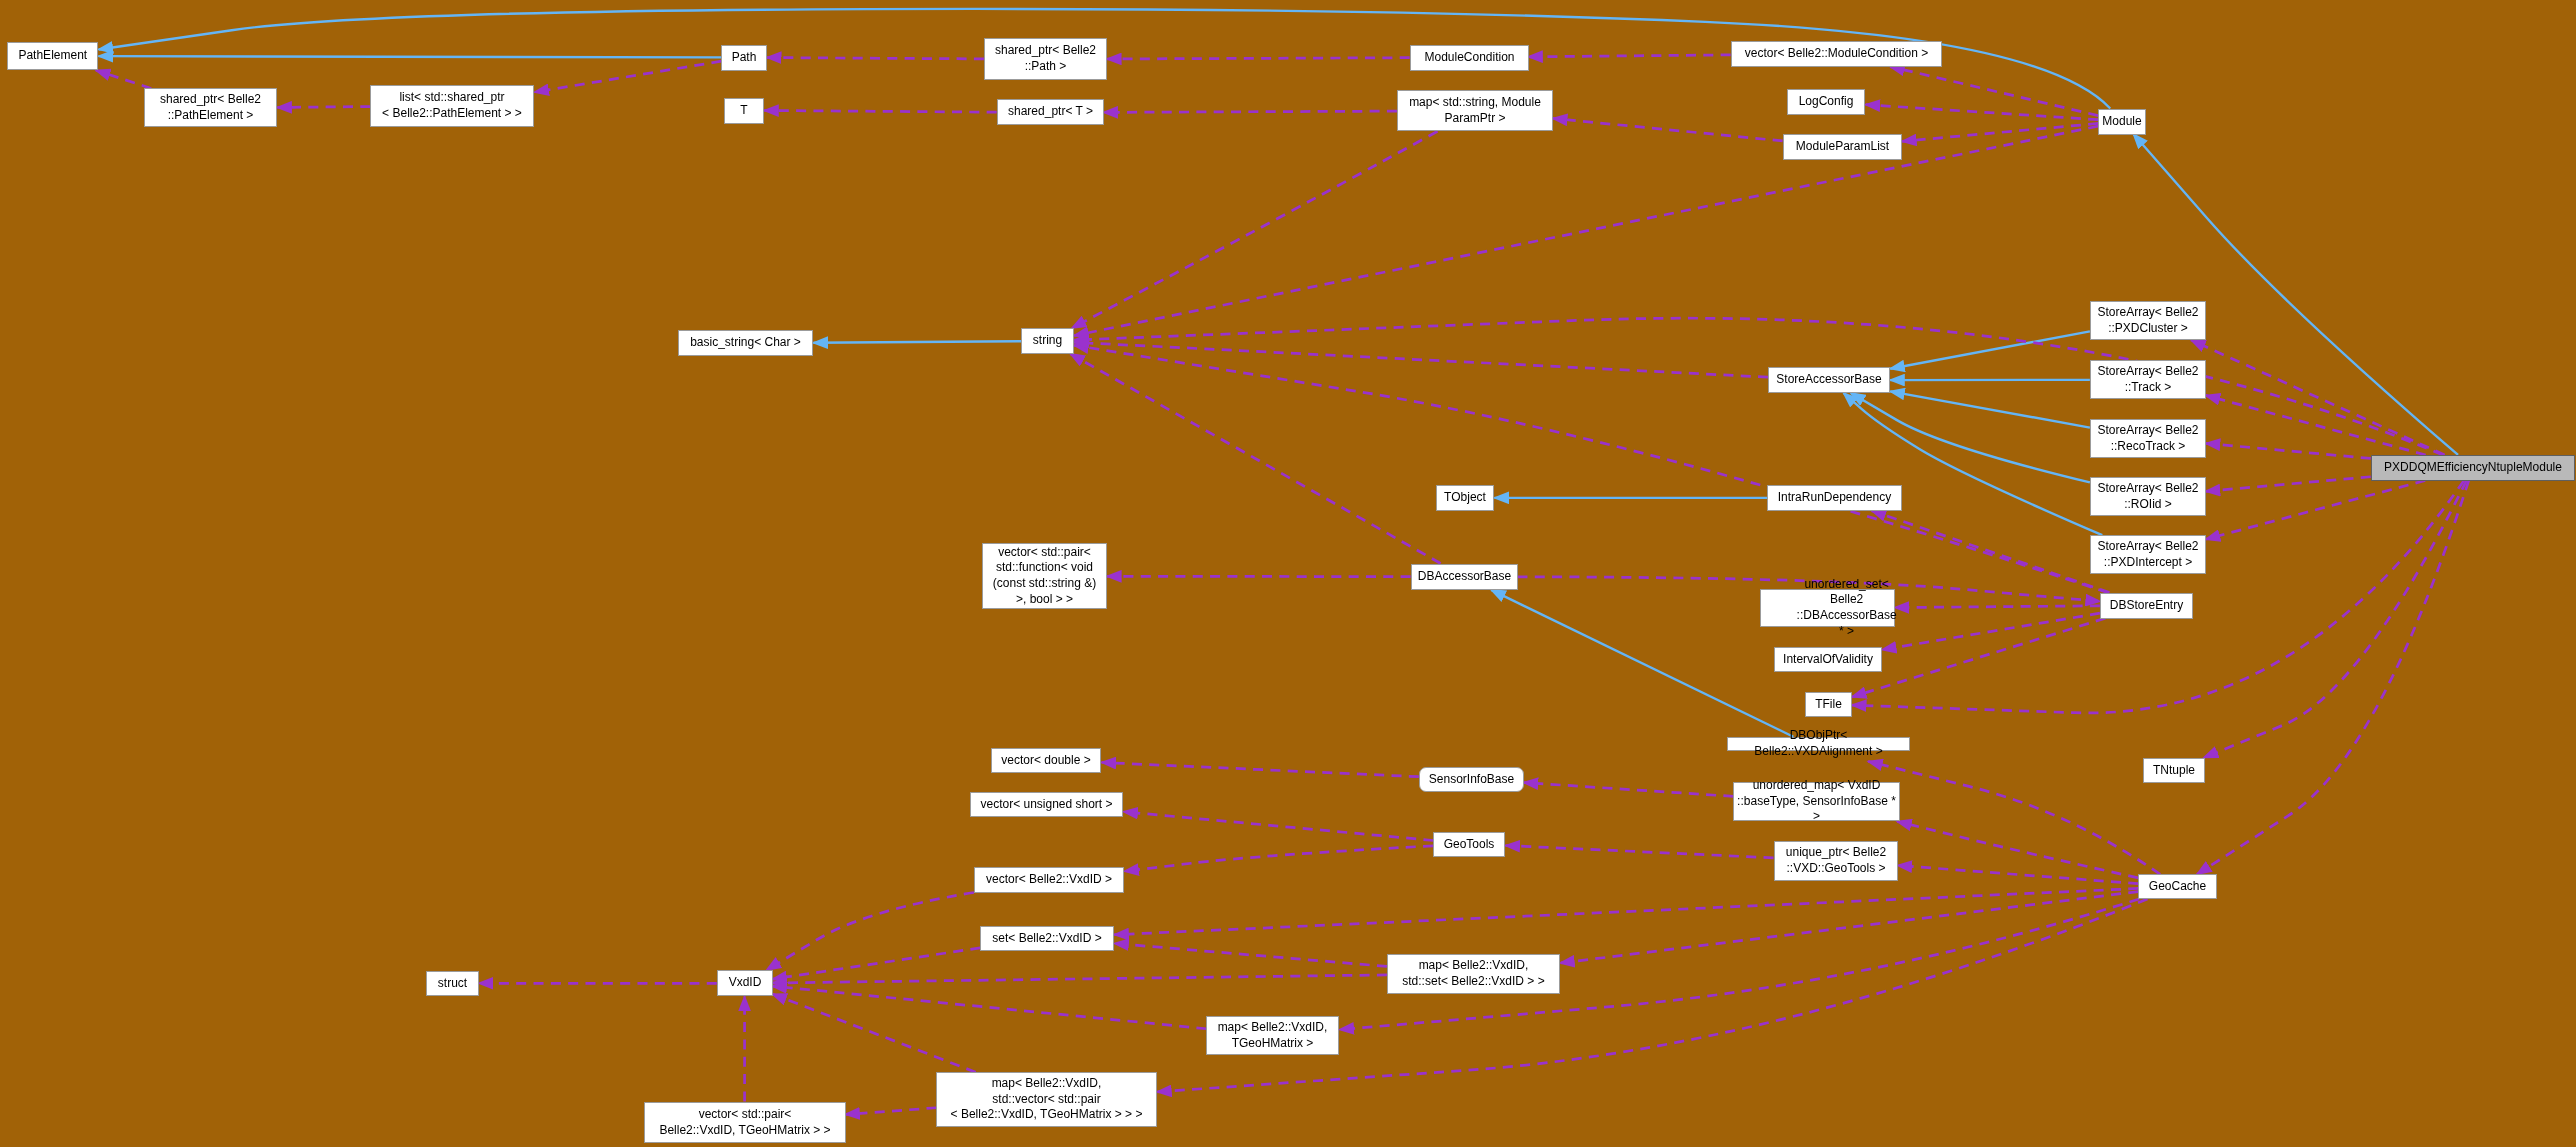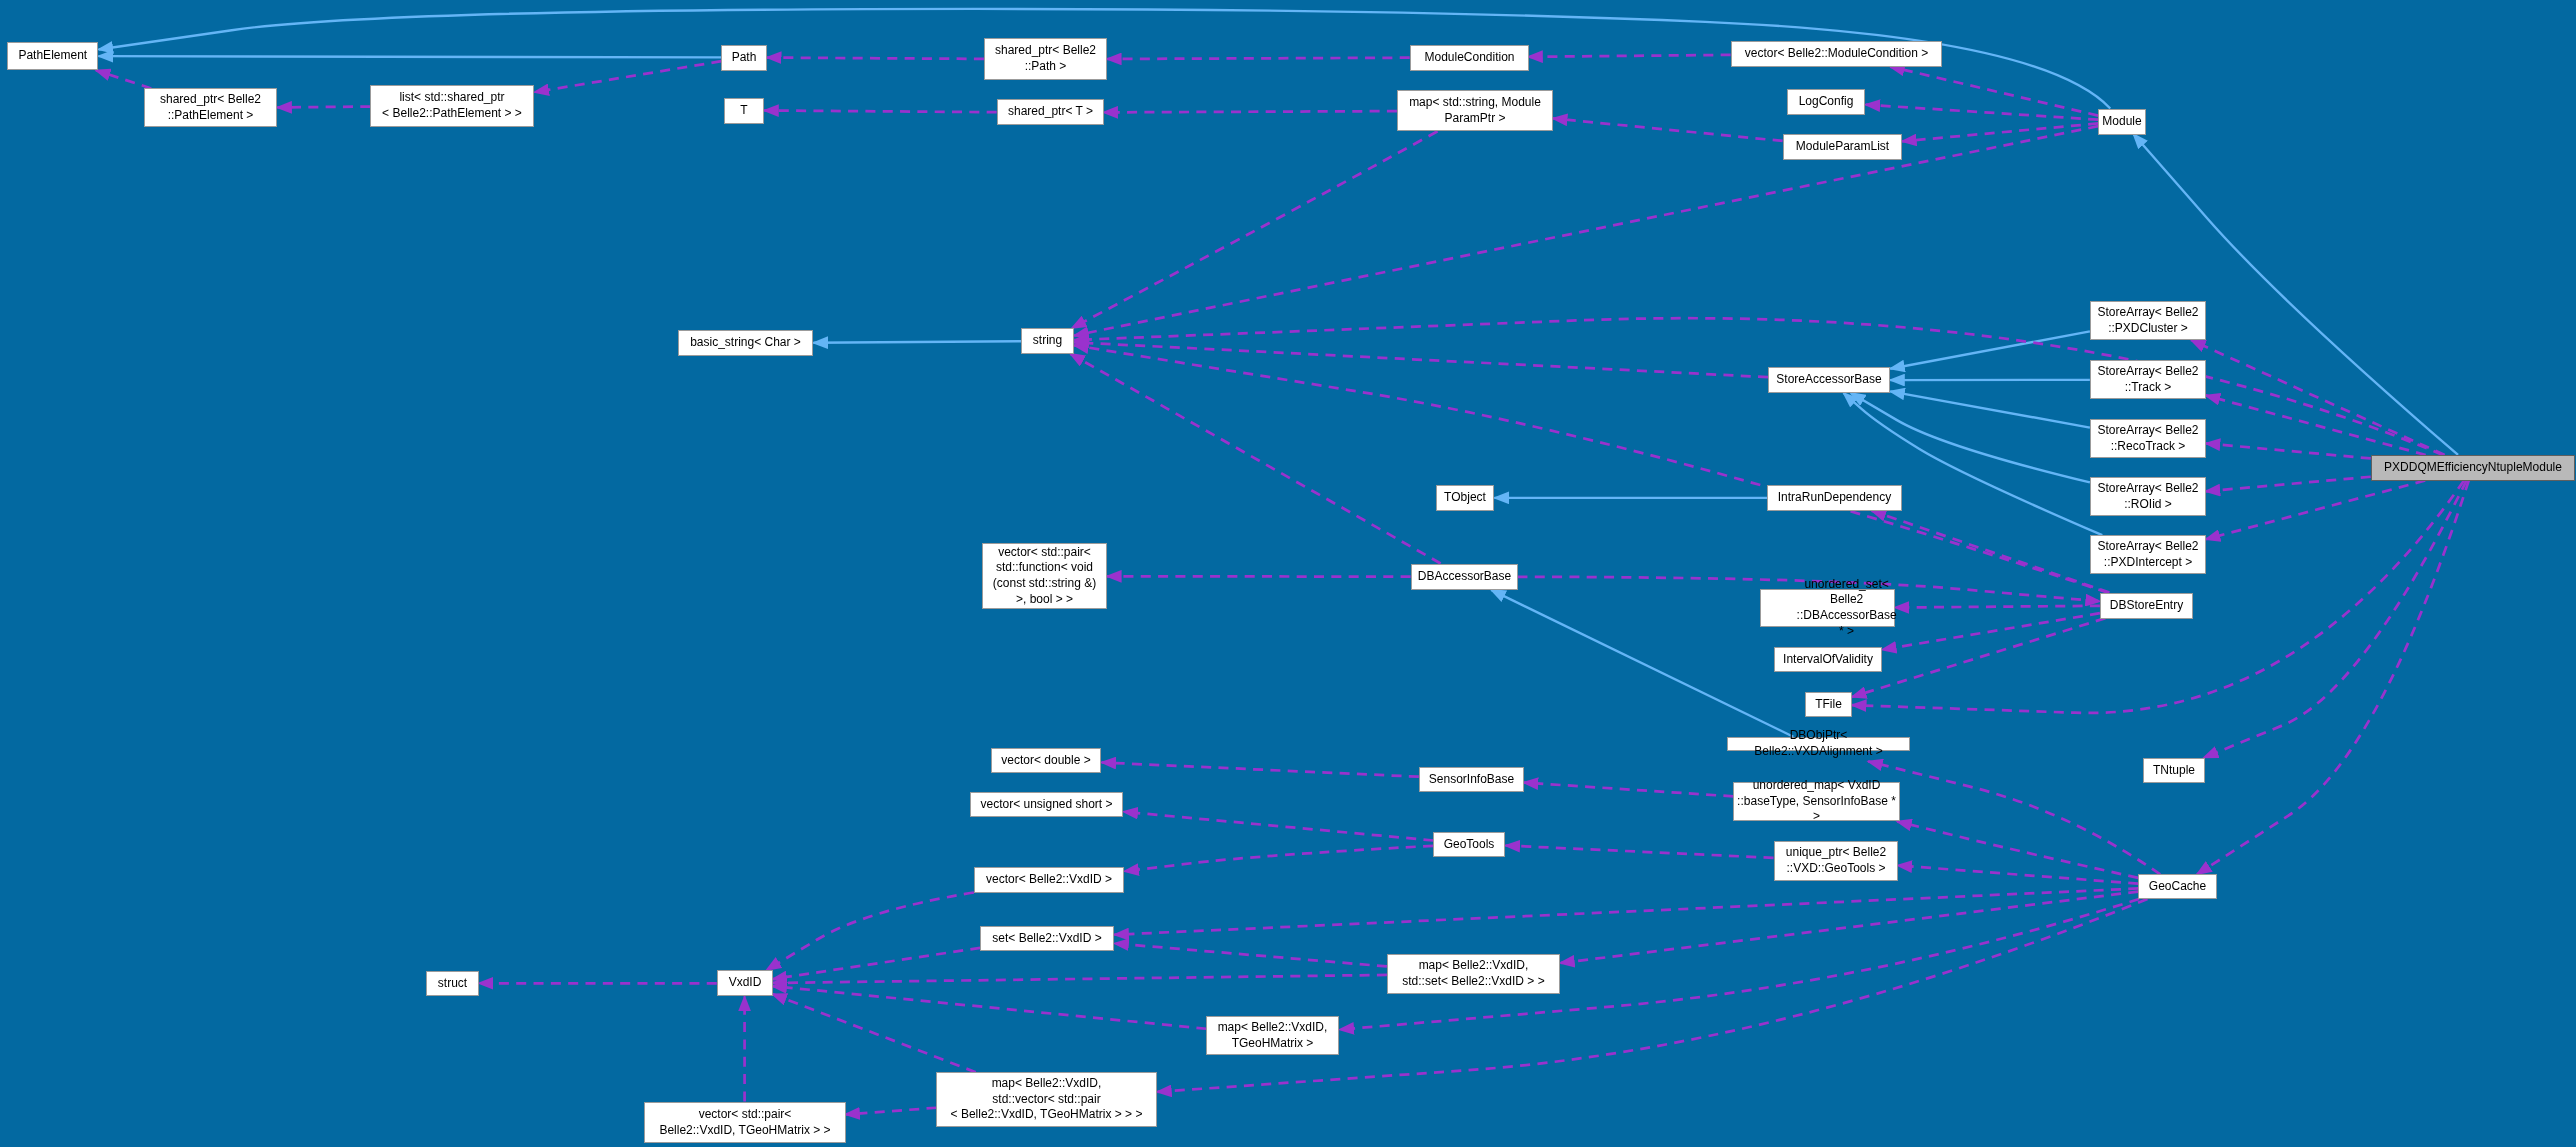--- a/index.html
+++ b/index.html
@@ -1,16 +1,16 @@
 <!DOCTYPE html>
 <html style="font-size:14.6px"><head>
 <meta charset="utf-8">
 <style>
   html,body{margin:0;padding:0;background:#000;}
-  #canvas{position:relative;width:2576px;height:1147px;background:#0369a1;overflow:hidden;
+  #canvas{position:relative;width:2576px;height:1147px;background:#a16207;overflow:hidden;
           font-family:"Liberation Sans", sans-serif;}
   #edges{position:absolute;left:0;top:0;width:2576px;height:1147px;}
   .node{position:absolute;display:flex;align-items:center;justify-content:center;
         text-align:center;white-space:pre-line;background:#fff;border:1.8px solid #9b9b9b;
         color:#000;font:12px/1.3 "Liberation Sans", sans-serif;box-sizing:border-box;
         padding:0 1.8px;cursor:pointer;}
   .node.main{background:#b9b9b9;border-color:#5f5f5f;}
 </style>
 </head>
 <body>
@@ -129,21 +129,21 @@
 &gt;, bool &gt; &gt;</div>
     <div class="node" style="left: 1411px; top: 564px; width: 107px; height: 26.4px;">DBAccessorBase</div>
     <div class="node" style="left: 1760px; top: 589px; width: 135px; height: 38px; padding-left: 40px;">unordered_set&lt; Belle2
 ::DBAccessorBase * &gt;</div>
     <div class="node" style="left: 2100px; top: 593px; width: 93px; height: 25.5px;">DBStoreEntry</div>
     <div class="node" style="left: 1774px; top: 647px; width: 108px; height: 24.6px;">IntervalOfValidity</div>
     <div class="node" style="left: 1805px; top: 692px; width: 47px; height: 24.6px;">TFile</div>
     <div class="node" style="left: 1727px; top: 737px; width: 183px; height: 14px;">DBObjPtr&lt; Belle2::VXDAlignment &gt;</div>
     <div class="node" style="left: 2143px; top: 758px; width: 62px; height: 24.6px;">TNtuple</div>
     <div class="node" style="left: 991px; top: 748px; width: 110px; height: 24.6px;">vector&lt; double &gt;</div>
-    <div class="node" style="left: 1419px; top: 767px; width: 105px; height: 24.6px;">SensorInfoBase</div>
+    <div class="node" style="left: 1419px; top: 767px; width: 105px; height: 24.6px; border-radius: 7px;">SensorInfoBase</div>
     <div class="node" style="left: 1733px; top: 782px; width: 167px; height: 39px;">unordered_map&lt; VxdID
 ::baseType, SensorInfoBase * &gt;</div>
     <div class="node" style="left: 970px; top: 792px; width: 153px; height: 24.6px;">vector&lt; unsigned short &gt;</div>
     <div class="node" style="left: 1433px; top: 832px; width: 72px; height: 25px;">GeoTools</div>
     <div class="node" style="left: 1774px; top: 841px; width: 124px; height: 40px;">unique_ptr&lt; Belle2
 ::VXD::GeoTools &gt;</div>
     <div class="node" style="left: 2138px; top: 874px; width: 79px; height: 24.6px;">GeoCache</div>
     <div class="node" style="left: 974px; top: 867px; width: 150px; height: 26.4px;">vector&lt; Belle2::VxdID &gt;</div>
     <div class="node" style="left: 980px; top: 926px; width: 134px; height: 24.6px;">set&lt; Belle2::VxdID &gt;</div>
     <div class="node" style="left: 1387px; top: 954px; width: 173px; height: 40px;">map&lt; Belle2::VxdID,

